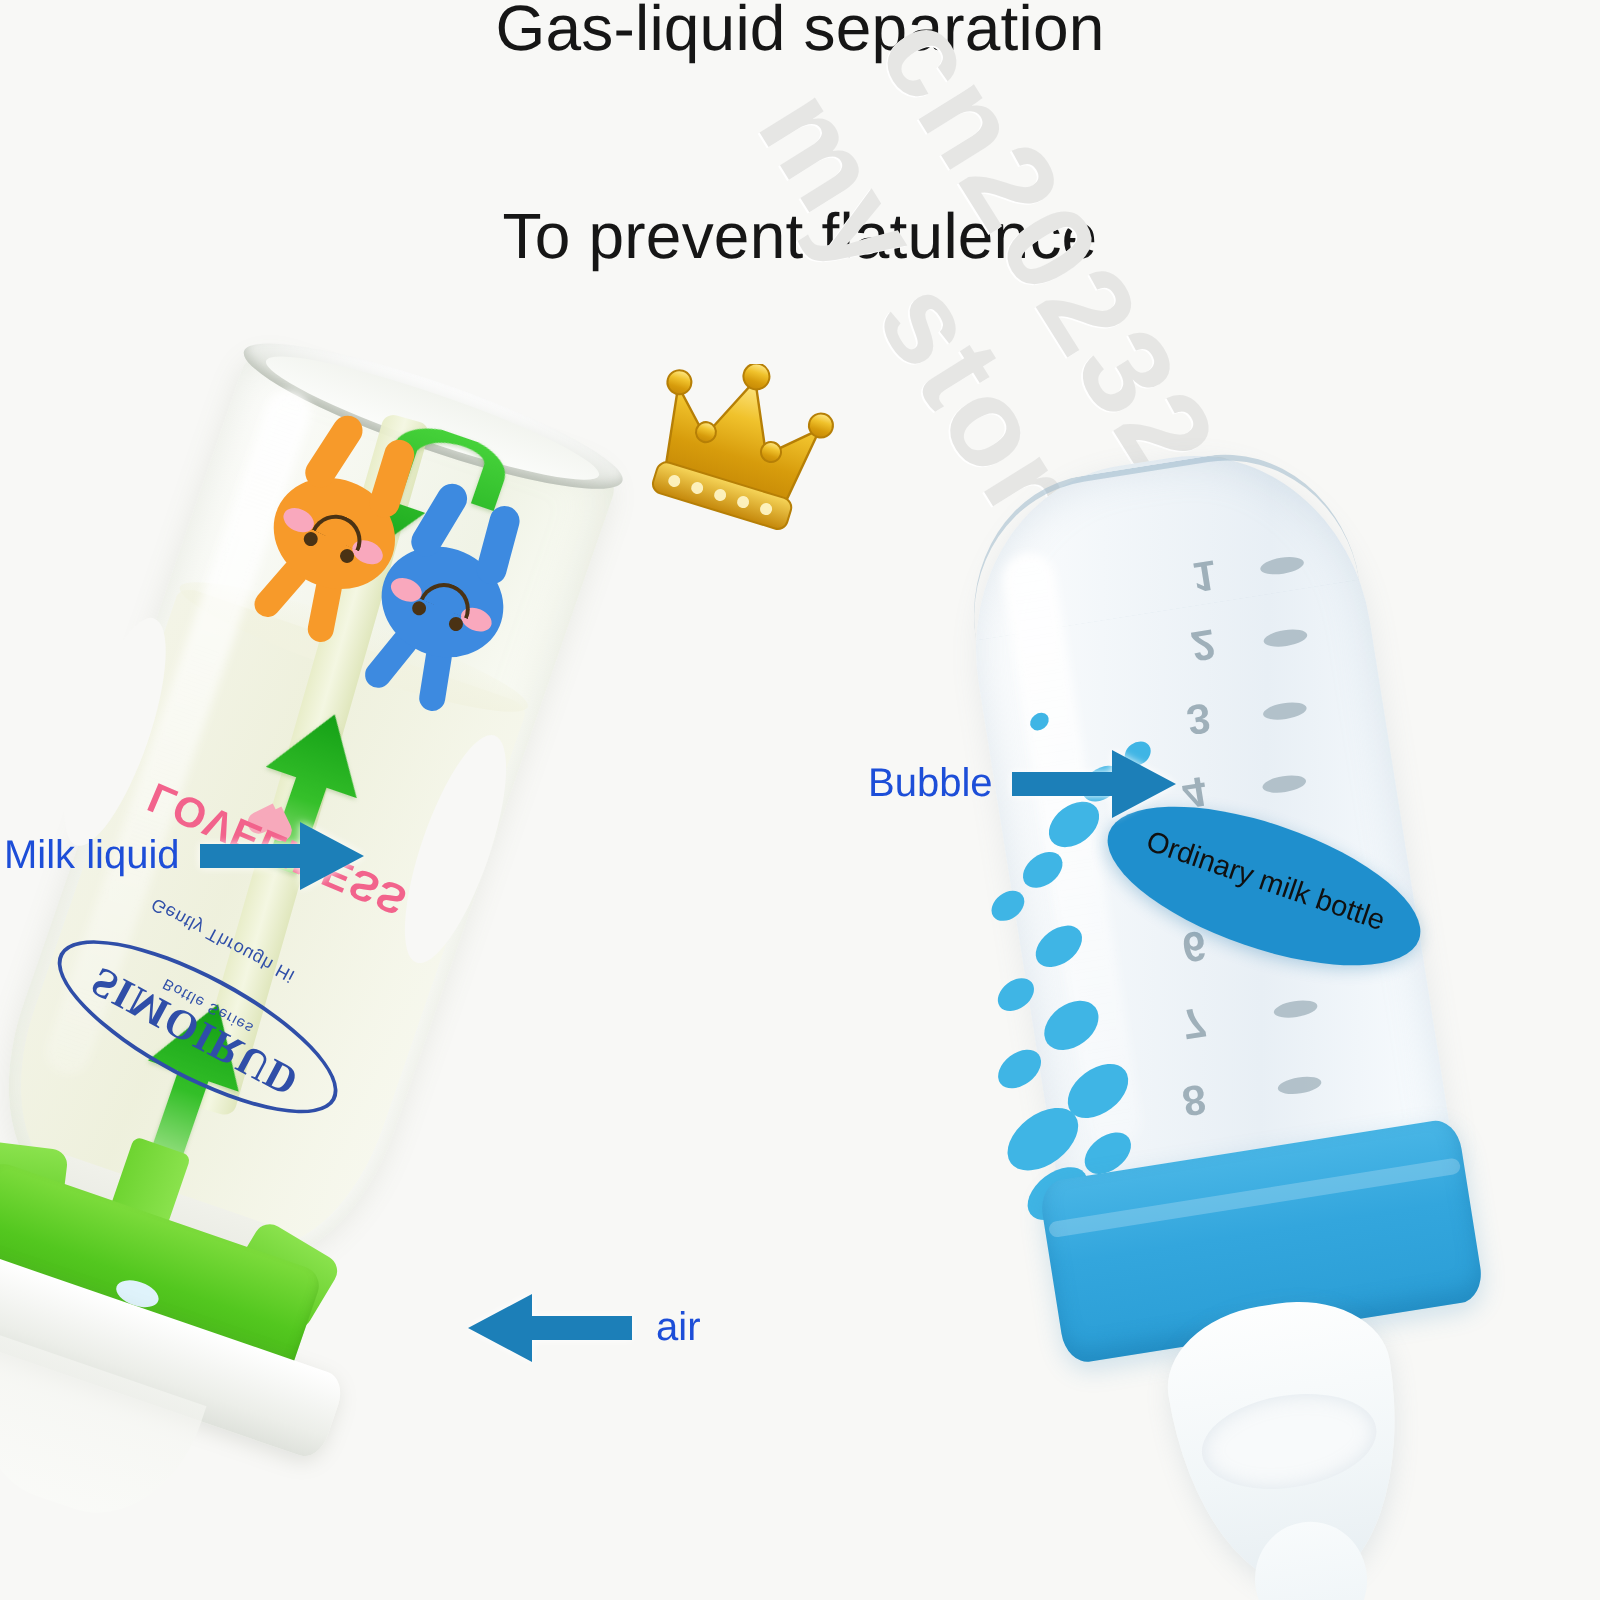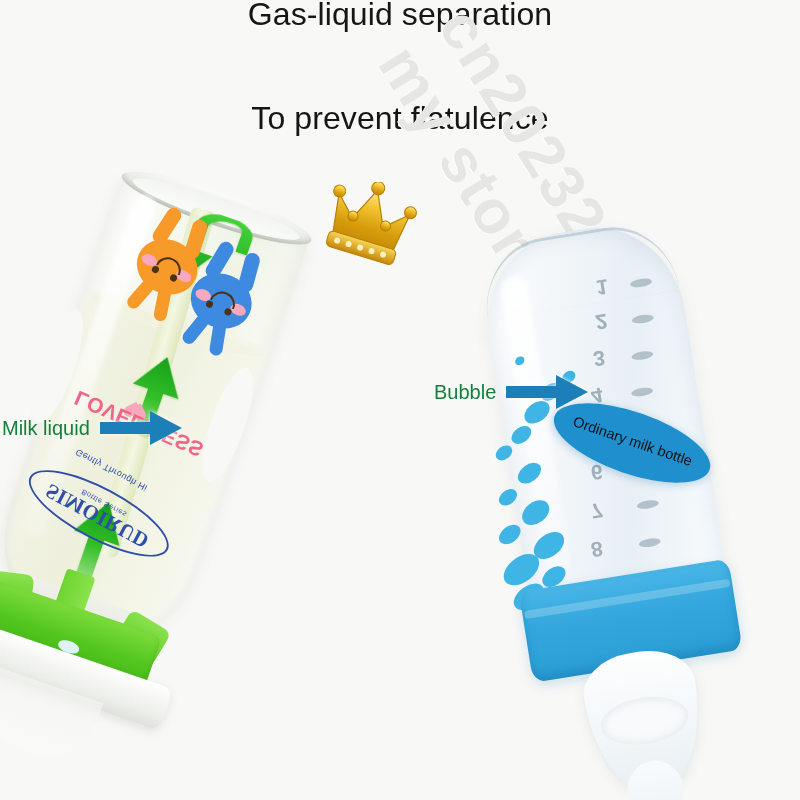--- a/index.html
+++ b/index.html
@@ -264,21 +264,21 @@
     transform:rotate(19deg);
     box-shadow:0 2px 8px rgba(30,120,175,.3);
   }
   #badge span{
     position:absolute;width:100%;text-align:center;top:21px;
     color:#101010;font-size:14.5px;font-weight:500;
   }
 
   
   .callout{position:absolute;display:flex;align-items:center;}
-  .callout .ctext{color:#15803d;font-size:20px;white-space:nowrap;}
+  .callout .ctext{color:#1d4ed8;font-size:20px;white-space:nowrap;}
   .arrow-svg{display:block;filter:drop-shadow(0 0 2px rgba(255,255,255,.95));}
   #milkCallout{left:2px;top:408px;}
   #milkCallout .ctext{margin-right:8px;}
   #airCallout{left:232px;top:644px;}
   #airCallout .ctext{margin-left:10px;}
   #bubbleCallout{left:434px;top:372px;}
   #bubbleCallout .ctext{margin-right:8px;}
 </style>
 </head>
 <body>
@@ -469,20 +469,26 @@
     <span>Ordinary milk bottle</span>
   </div>
 
   <div id="milkCallout" class="callout">
     <div class="ctext">Milk liquid</div>
     <svg class="arrow-svg" width="86" height="40" viewBox="0 0 86 40">
       <path d="M2 14 L52 14 L52 3 L84 20 L52 37 L52 26 L2 26 Z" fill="#1c7fb8"></path>
     </svg>
   </div>
 
+  <div id="airCallout" class="callout">
+    <svg class="arrow-svg" width="86" height="40" viewBox="0 0 86 40">
+      <path d="M84 14 L34 14 L34 3 L2 20 L34 37 L34 26 L84 26 Z" fill="#1c7fb8"></path>
+    </svg>
+    <div class="ctext">air</div>
+  </div>
 
   <div id="bubbleCallout" class="callout">
     <div class="ctext">Bubble</div>
     <svg class="arrow-svg" width="86" height="40" viewBox="0 0 86 40">
       <path d="M2 14 L52 14 L52 3 L84 20 L52 37 L52 26 L2 26 Z" fill="#1c7fb8"></path>
     </svg>
   </div>
 
 </div>
 

